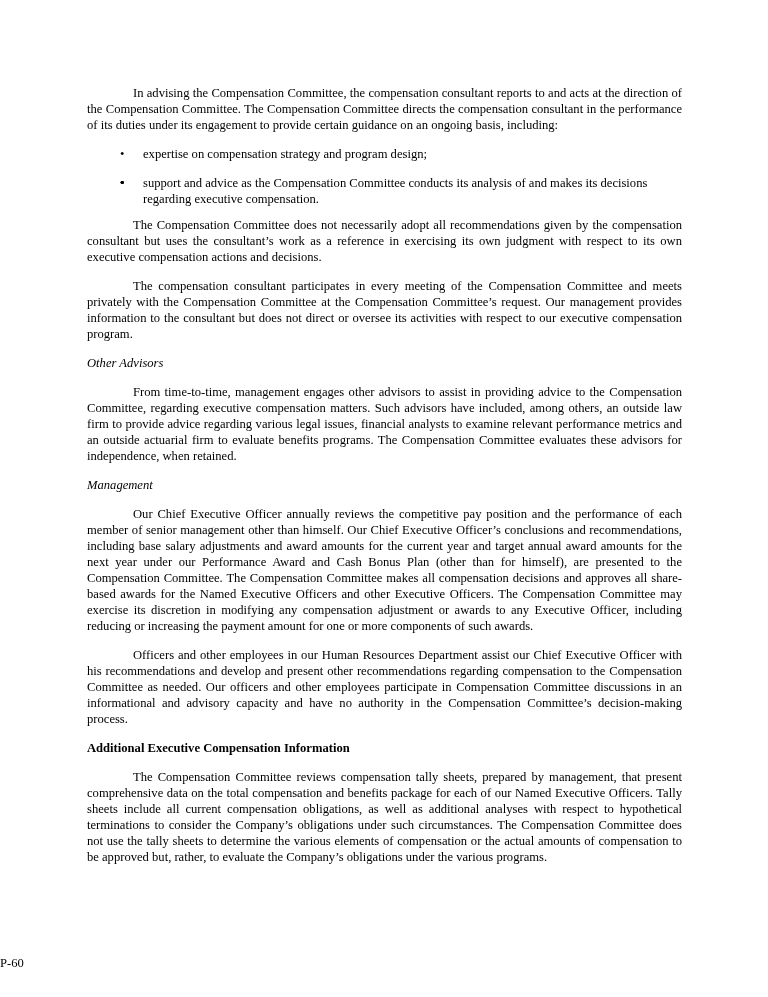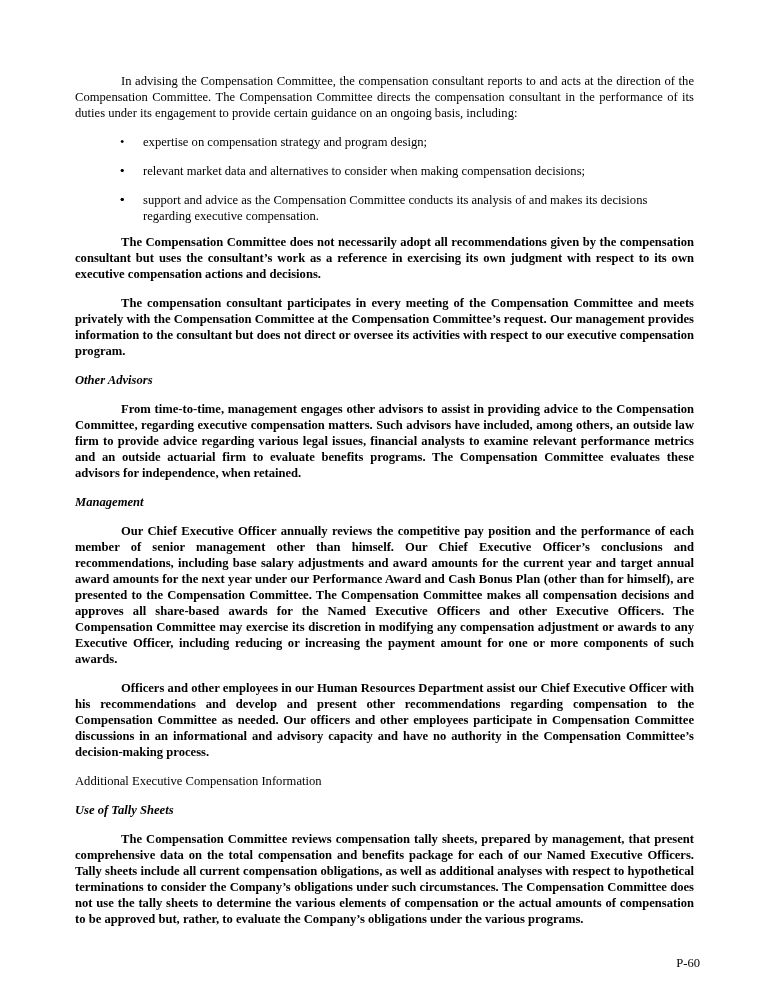--- a/index.html
+++ b/index.html
@@ -2,53 +2,52 @@
 <html><head>
 <meta charset="utf-8">
 <style>
   html, body { margin: 0; padding: 0; background: #ffffff; }
   body {
     width: 768px; height: 997px; position: relative; overflow: hidden;
     font-family: "Liberation Serif", "DejaVu Serif", serif;
     color: #000; font-size: 12.6px; line-height: 16px;
   }
   .page { position: absolute; left: 75px; top: 73px; width: 619px; }
-  p { margin: 0; text-align: justify; }
+  p { margin: 12px; text-align: justify; }
   .para { text-indent: 46px; }
-  .gap { margin-top: 13px; font-weight: bold; }
+  .gap { margin-top: 13px; }
   .heading-italic { font-style: italic; }
-  .heading-bold { font-weight: normal; }
+  .heading-bold { font-weight: bold; }
   ul.bullets { list-style: none; margin: 0; padding: 0; }
   ul.bullets li { position: relative; padding-left: 68px; margin-top: 13px; text-align: left; }
   ul.bullets li .bullet { position: absolute; left: 45px; top: 0; }
-  .footer { position: absolute; top: 955px; left: 0; width: 700px; text-align: right; }
+  .footer { position: absolute; top: 955px; left: 0; width: 700px; text-align: left; }
 </style>
 </head>
 <body>
 
 <div class="page">
   <p class="para">In advising the Compensation Committee, the compensation consultant reports to and acts at the direction of the Compensation Committee. The Compensation Committee directs the compensation consultant in the performance of its duties under its engagement to provide certain guidance on an ongoing basis, including:</p>
 
   <ul class="bullets">
     <li><span class="bullet">•</span><span>expertise on compensation strategy and program design;</span></li>
     <li><span class="bullet">•</span></li>
-    <li><span class="bullet">•</span><span>relevant market data and alternatives to consider when making compensation decisions;</span></li>
+    <li><span class="bullet">•</span></li>
     <li><span class="bullet">•</span></li>
     <li><span class="bullet">•</span></li>
     <li><span class="bullet">•</span><span>support and advice as the Compensation Committee conducts its analysis of and makes its decisions regarding executive compensation.</span></li>
   </ul>
 
   <p class="para gap" style="margin-top:10px">The Compensation Committee does not necessarily adopt all recommendations given by the compensation consultant but uses the consultant’s work as a reference in exercising its own judgment with respect to its own executive compensation actions and decisions.</p>
   <p class="para gap">The compensation consultant participates in every meeting of the Compensation Committee and meets privately with the Compensation Committee at the Compensation Committee’s request. Our management provides information to the consultant but does not direct or oversee its activities with respect to our executive compensation program.</p>
 
   <p class="gap heading-italic">Other Advisors</p>
   <p class="para gap">From time-to-time, management engages other advisors to assist in providing advice to the Compensation Committee, regarding executive compensation matters. Such advisors have included, among others, an outside law firm to provide advice regarding various legal issues, financial analysts to examine relevant performance metrics and an outside actuarial firm to evaluate benefits programs. The Compensation Committee evaluates these advisors for independence, when retained.</p>
 
   <p class="gap heading-italic">Management</p>
   <p class="para gap">Our Chief Executive Officer annually reviews the competitive pay position and the performance of each member of senior management other than himself. Our Chief Executive Officer’s conclusions and recommendations, including base salary adjustments and award amounts for the current year and target annual award amounts for the next year under our Performance Award and Cash Bonus Plan (other than for himself), are presented to the Compensation Committee. The Compensation Committee makes all compensation decisions and approves all share-based awards for the Named Executive Officers and other Executive Officers. The Compensation Committee may exercise its discretion in modifying any compensation adjustment or awards to any Executive Officer, including reducing or increasing the payment amount for one or more components of such awards.</p>
   <p class="para gap">Officers and other employees in our Human Resources Department assist our Chief Executive Officer with his recommendations and develop and present other recommendations regarding compensation to the Compensation Committee as needed. Our officers and other employees participate in Compensation Committee discussions in an informational and advisory capacity and have no authority in the Compensation Committee’s decision-making process.</p>
 
   <p class="gap heading-bold">Additional Executive Compensation Information</p>
-  <p class="gap heading-italic">Use of Tally Sheets</p>
   <p class="para gap">The Compensation Committee reviews compensation tally sheets, prepared by management, that present comprehensive data on the total compensation and benefits package for each of our Named Executive Officers. Tally sheets include all current compensation obligations, as well as additional analyses with respect to hypothetical terminations to consider the Company’s obligations under such circumstances. The Compensation Committee does not use the tally sheets to determine the various elements of compensation or the actual amounts of compensation to be approved but, rather, to evaluate the Company’s obligations under the various programs.</p>
 </div>
 
 <div class="footer">P-60</div>
 
 </body></html>

